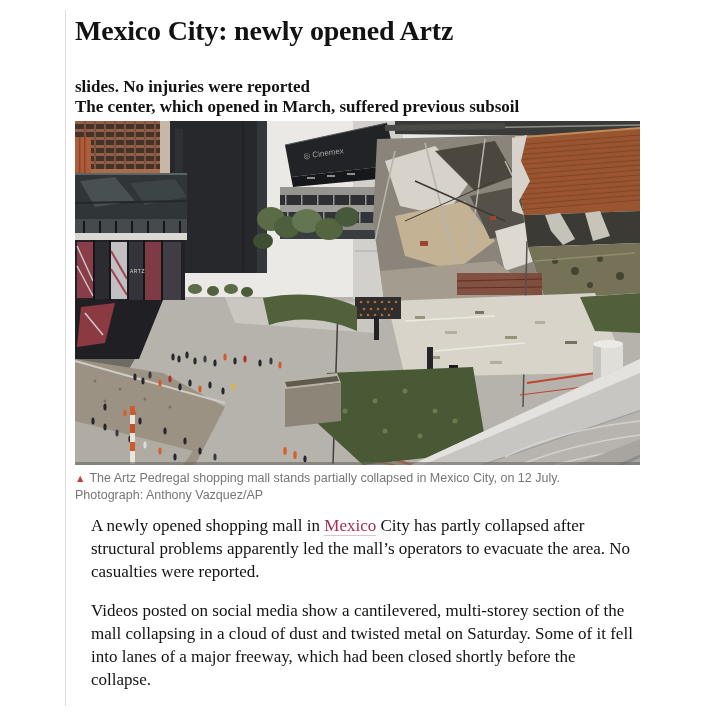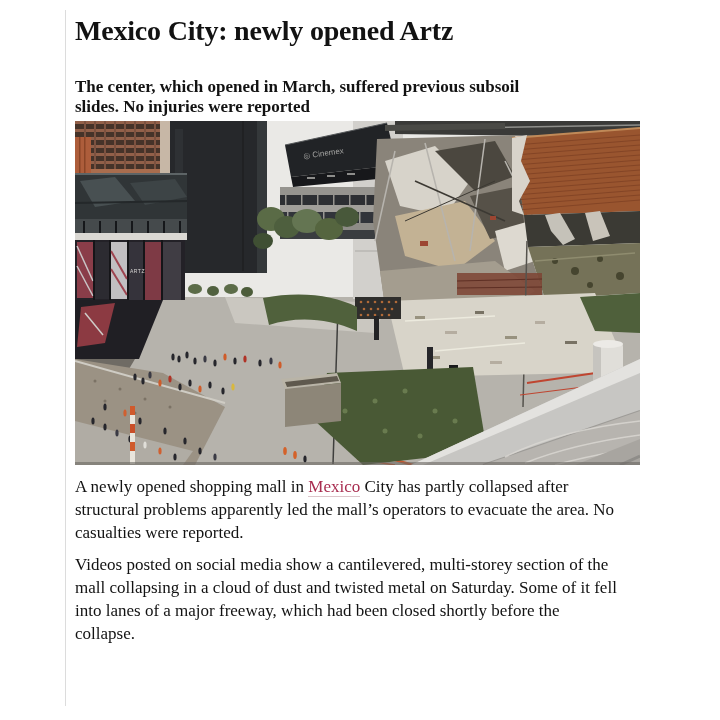--- a/index.html
+++ b/index.html
@@ -30,21 +30,21 @@
   .standfirst span { display:block; }
   figure { margin:5px 0 0 0; padding:0; }
   .photo { width:565px; height:344px; line-height:0; }
   figcaption {
     margin-top:5px; width:552px;
     font-family:"Liberation Sans","DejaVu Sans",sans-serif;
     font-size:12.5px; line-height:17px; color:#767676;
   }
   figcaption .arrow { color:#c83c3c; font-size:10.5px; margin-right:4px; }
   .body-para {
-    width:548px; margin:0;
+    width:548px; margin:16px;
     font-size:17px; line-height:23px; color:#121212;
   }
   .body-para.p1 { margin-top:10px; }
   .body-para.p2 { margin-top:9px; }
   a.inline-link {
     color:#a82c4f; text-decoration:none;
     border-bottom:1px solid #dcc6cb; cursor:pointer;
   }
 </style>
 </head>
@@ -53,22 +53,22 @@
 <div class="page">
   <div class="left-rule"></div>
 
   <article class="content">
 
     <h1 class="headline">
       <span>Mexico City: newly opened Artz</span>
     </h1>
 
     <p class="standfirst">
+      <span>slides. No injuries were reported</span>
       <span>The center, which opened in March, suffered previous subsoil</span>
-      <span>slides. No injuries were reported</span>
     </p>
 
     <figure>
       <div class="photo">
         <svg width="565" height="344" viewBox="0 0 565 344" xmlns="http://www.w3.org/2000/svg">
 
           <g>
             <rect x="0" y="0" width="565" height="200" fill="#eae9e6"></rect>
           </g>
 
@@ -378,20 +378,23 @@
             <polygon points="408,344 565,290 565,344" fill="#b7b4af"></polygon>
             <path d="M430,336 C470,316 520,305 565,300" stroke="#dbd8d3" stroke-width="1.5" fill="none" opacity="0.8"></path>
             <path d="M450,342 C490,326 535,318 565,314" stroke="#dbd8d3" stroke-width="1.5" fill="none" opacity="0.8"></path>
             <path d="M480,344 C515,334 545,330 565,326" stroke="#dbd8d3" stroke-width="1.5" fill="none" opacity="0.8"></path>
             <polygon points="500,344 565,318 565,344" fill="#a8a5a0"></polygon>
             <line x1="545" y1="344" x2="565" y2="335" stroke="#8f8d89" stroke-width="3"></line>
             <rect x="0" y="341" width="565" height="3" fill="#6b6862" opacity="0.6"></rect>
           </g>
         </svg>
       </div>
+      <figcaption>
+        <span class="arrow">▲</span><span>The Artz Pedregal shopping mall stands partially collapsed in Mexico City, on 12 July. Photograph: Anthony Vazquez/AP</span>
+      </figcaption>
     </figure>
 
     <p class="body-para p1"><span>A newly opened shopping mall in </span><a class="inline-link">Mexico</a><span> City has partly collapsed after structural problems apparently led the mall’s operators to evacuate the area. No casualties were reported.</span></p>
 
     <p class="body-para p2">Videos posted on social media show a cantilevered, multi-storey section of the mall collapsing in a cloud of dust and twisted metal on Saturday. Some of it fell into lanes of a major freeway, which had been closed shortly before the collapse.</p>
 
   </article>
 </div>
 
 </body></html>

